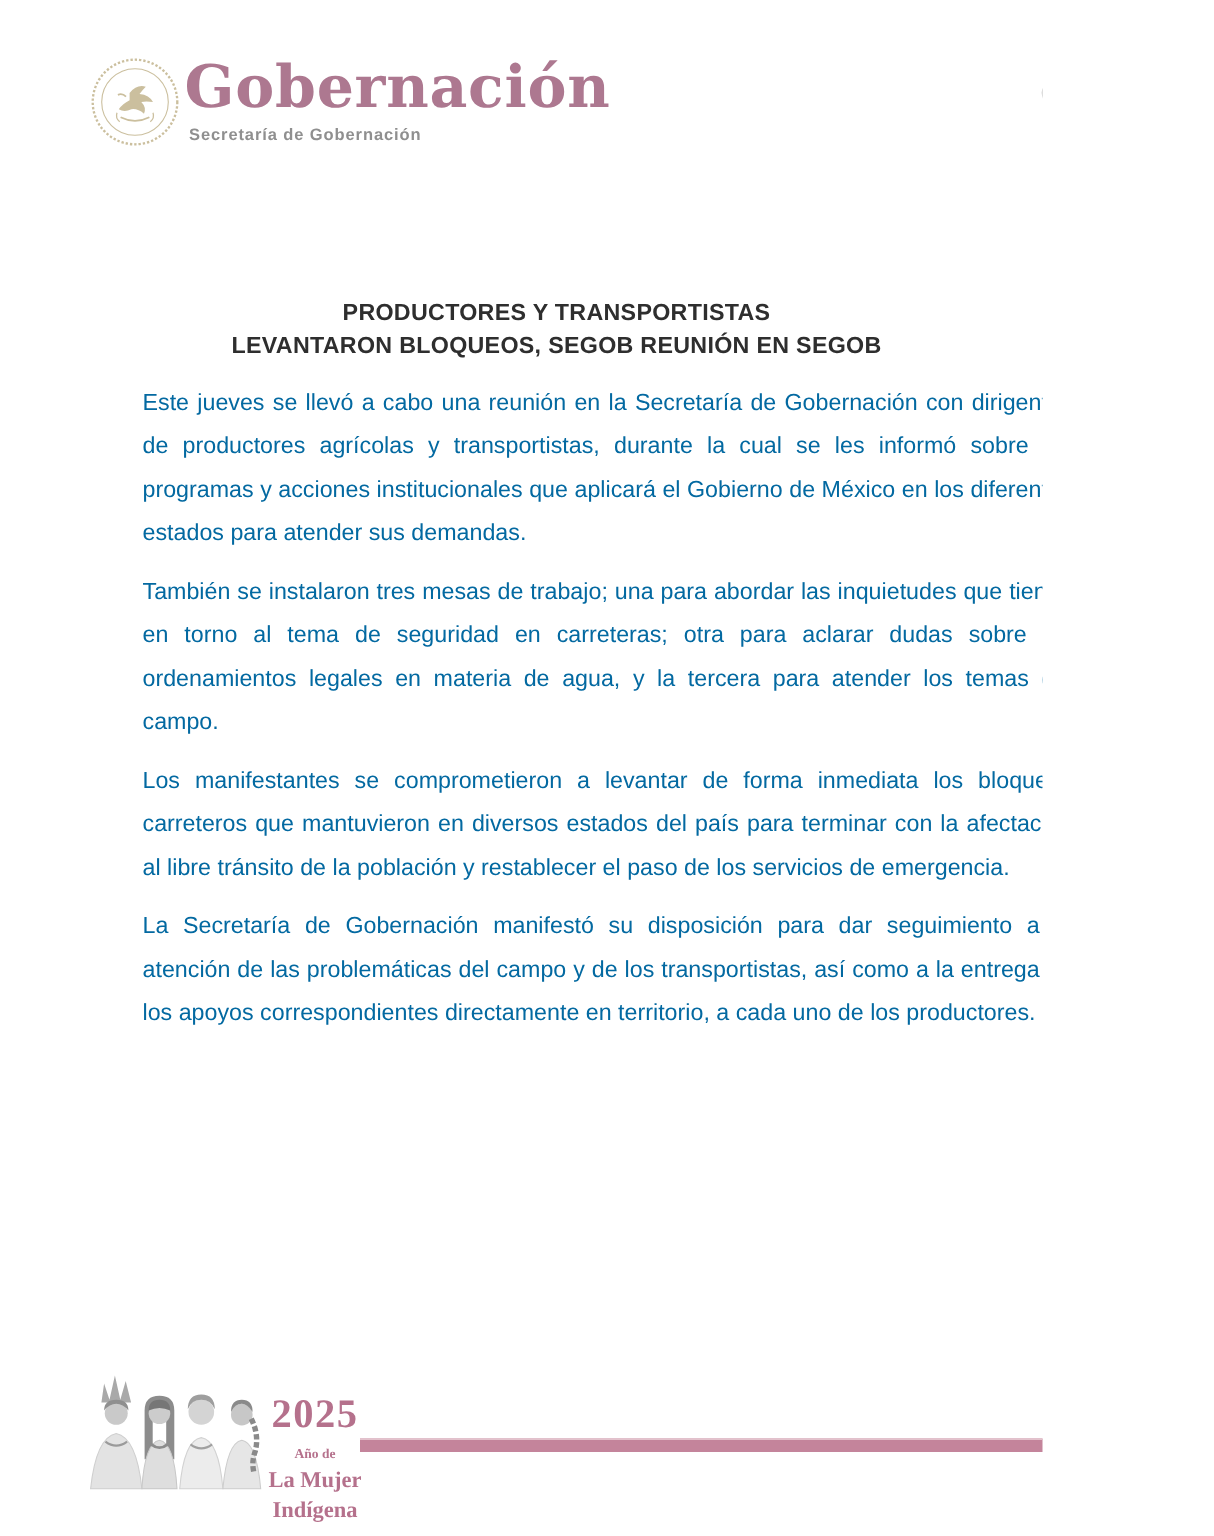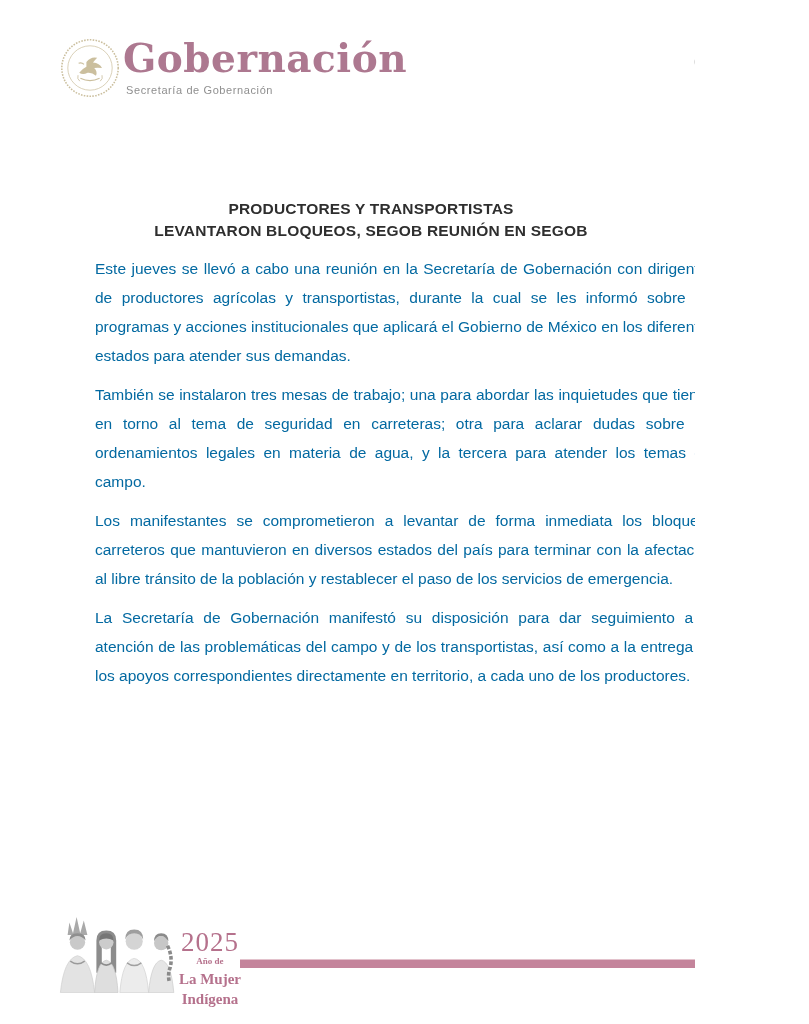--- a/index.html
+++ b/index.html
@@ -25,21 +25,21 @@
     font-weight: bold;
     font-size: 39px;
     line-height: 44px;
     color: #ad7890;
     letter-spacing: 0.5px;
   }
   .brand-sub {
     position: absolute;
     left: 126px; top: 84px;
     font-size: 11px;
-    font-weight: normal;
+    font-weight: bold;
     color: #8f8f8f;
     letter-spacing: 0.6px;
   }
   .flag-illo {
     position: absolute;
     left: 658px; top: 16px;
     width: 132px; height: 106px;
   }
 
   
@@ -99,29 +99,29 @@
   .year-block {
     position: absolute;
     left: 170px; top: 928px;
     width: 80px;
     text-align: center;
     color: #b5718c;
     font-family: "Liberation Serif", serif;
   }
   .year {
     font-size: 27px;
-    font-weight: normal;
+    font-weight: bold;
     letter-spacing: 1px;
     line-height: 28px;
   }
   .year-sub {
     font-size: 9px;
     font-weight: bold;
     line-height: 9px;
-    margin-top: 1px;
+    margin-top: 9px;
   }
   .campaign-1, .campaign-2 {
     font-size: 15px;
     font-weight: bold;
     line-height: 13px;
     margin-top: 7px;
   }
   .accent-bar {
     position: absolute;
     left: 240px; top: 959px;

